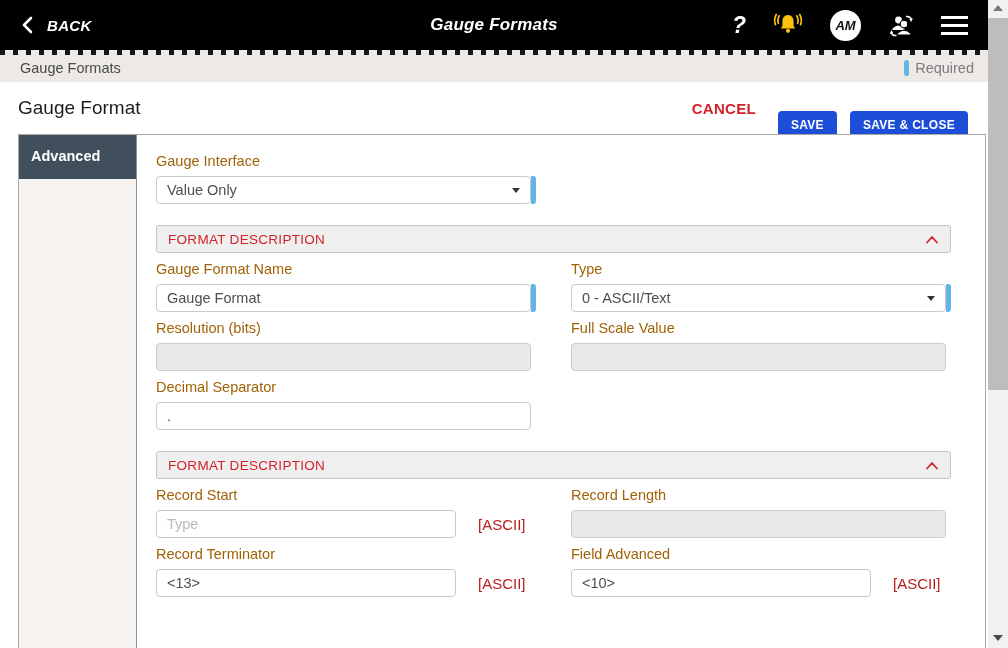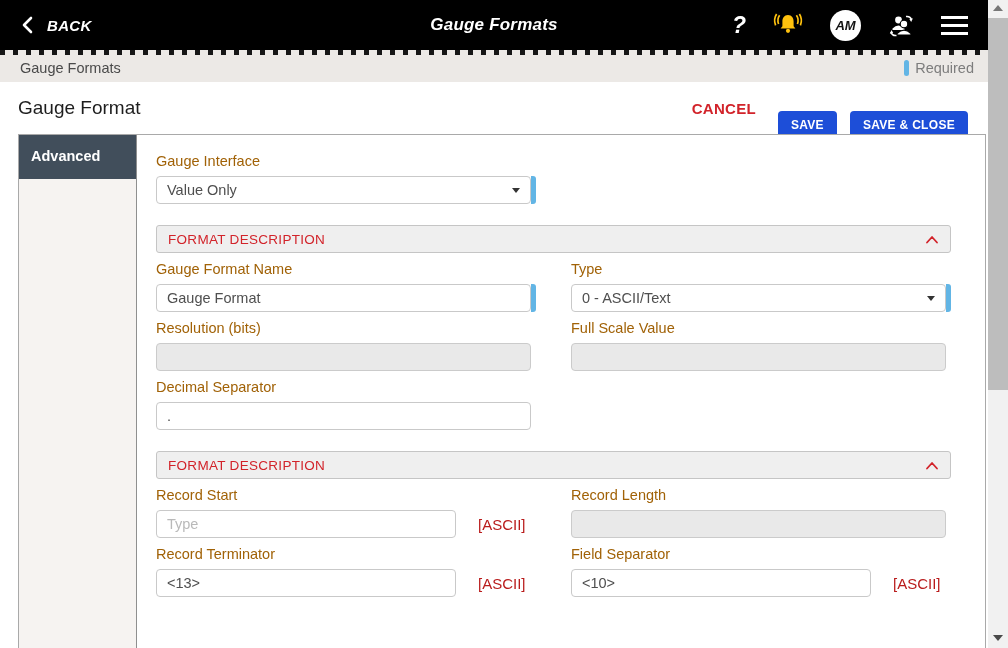--- a/index.html
+++ b/index.html
@@ -268,21 +268,21 @@
 
       <div class="form-row">
         <div class="col">
           <div class="field-label">Record Terminator</div>
           <div class="field-wrap">
             <input class="text-input narrow" type="text" value="&lt;13&gt;" style="">
             <span class="ascii-link">[ASCII]</span>
           </div>
         </div>
         <div class="col">
-          <div class="field-label">Field Separator</div>
+          <div class="field-label">Field Advanced</div>
           <div class="field-wrap">
             <input class="text-input narrow" type="text" value="&lt;10&gt;" style="">
             <span class="ascii-link">[ASCII]</span>
           </div>
         </div>
       </div>
 
     </div>
   </div>
 </div>

